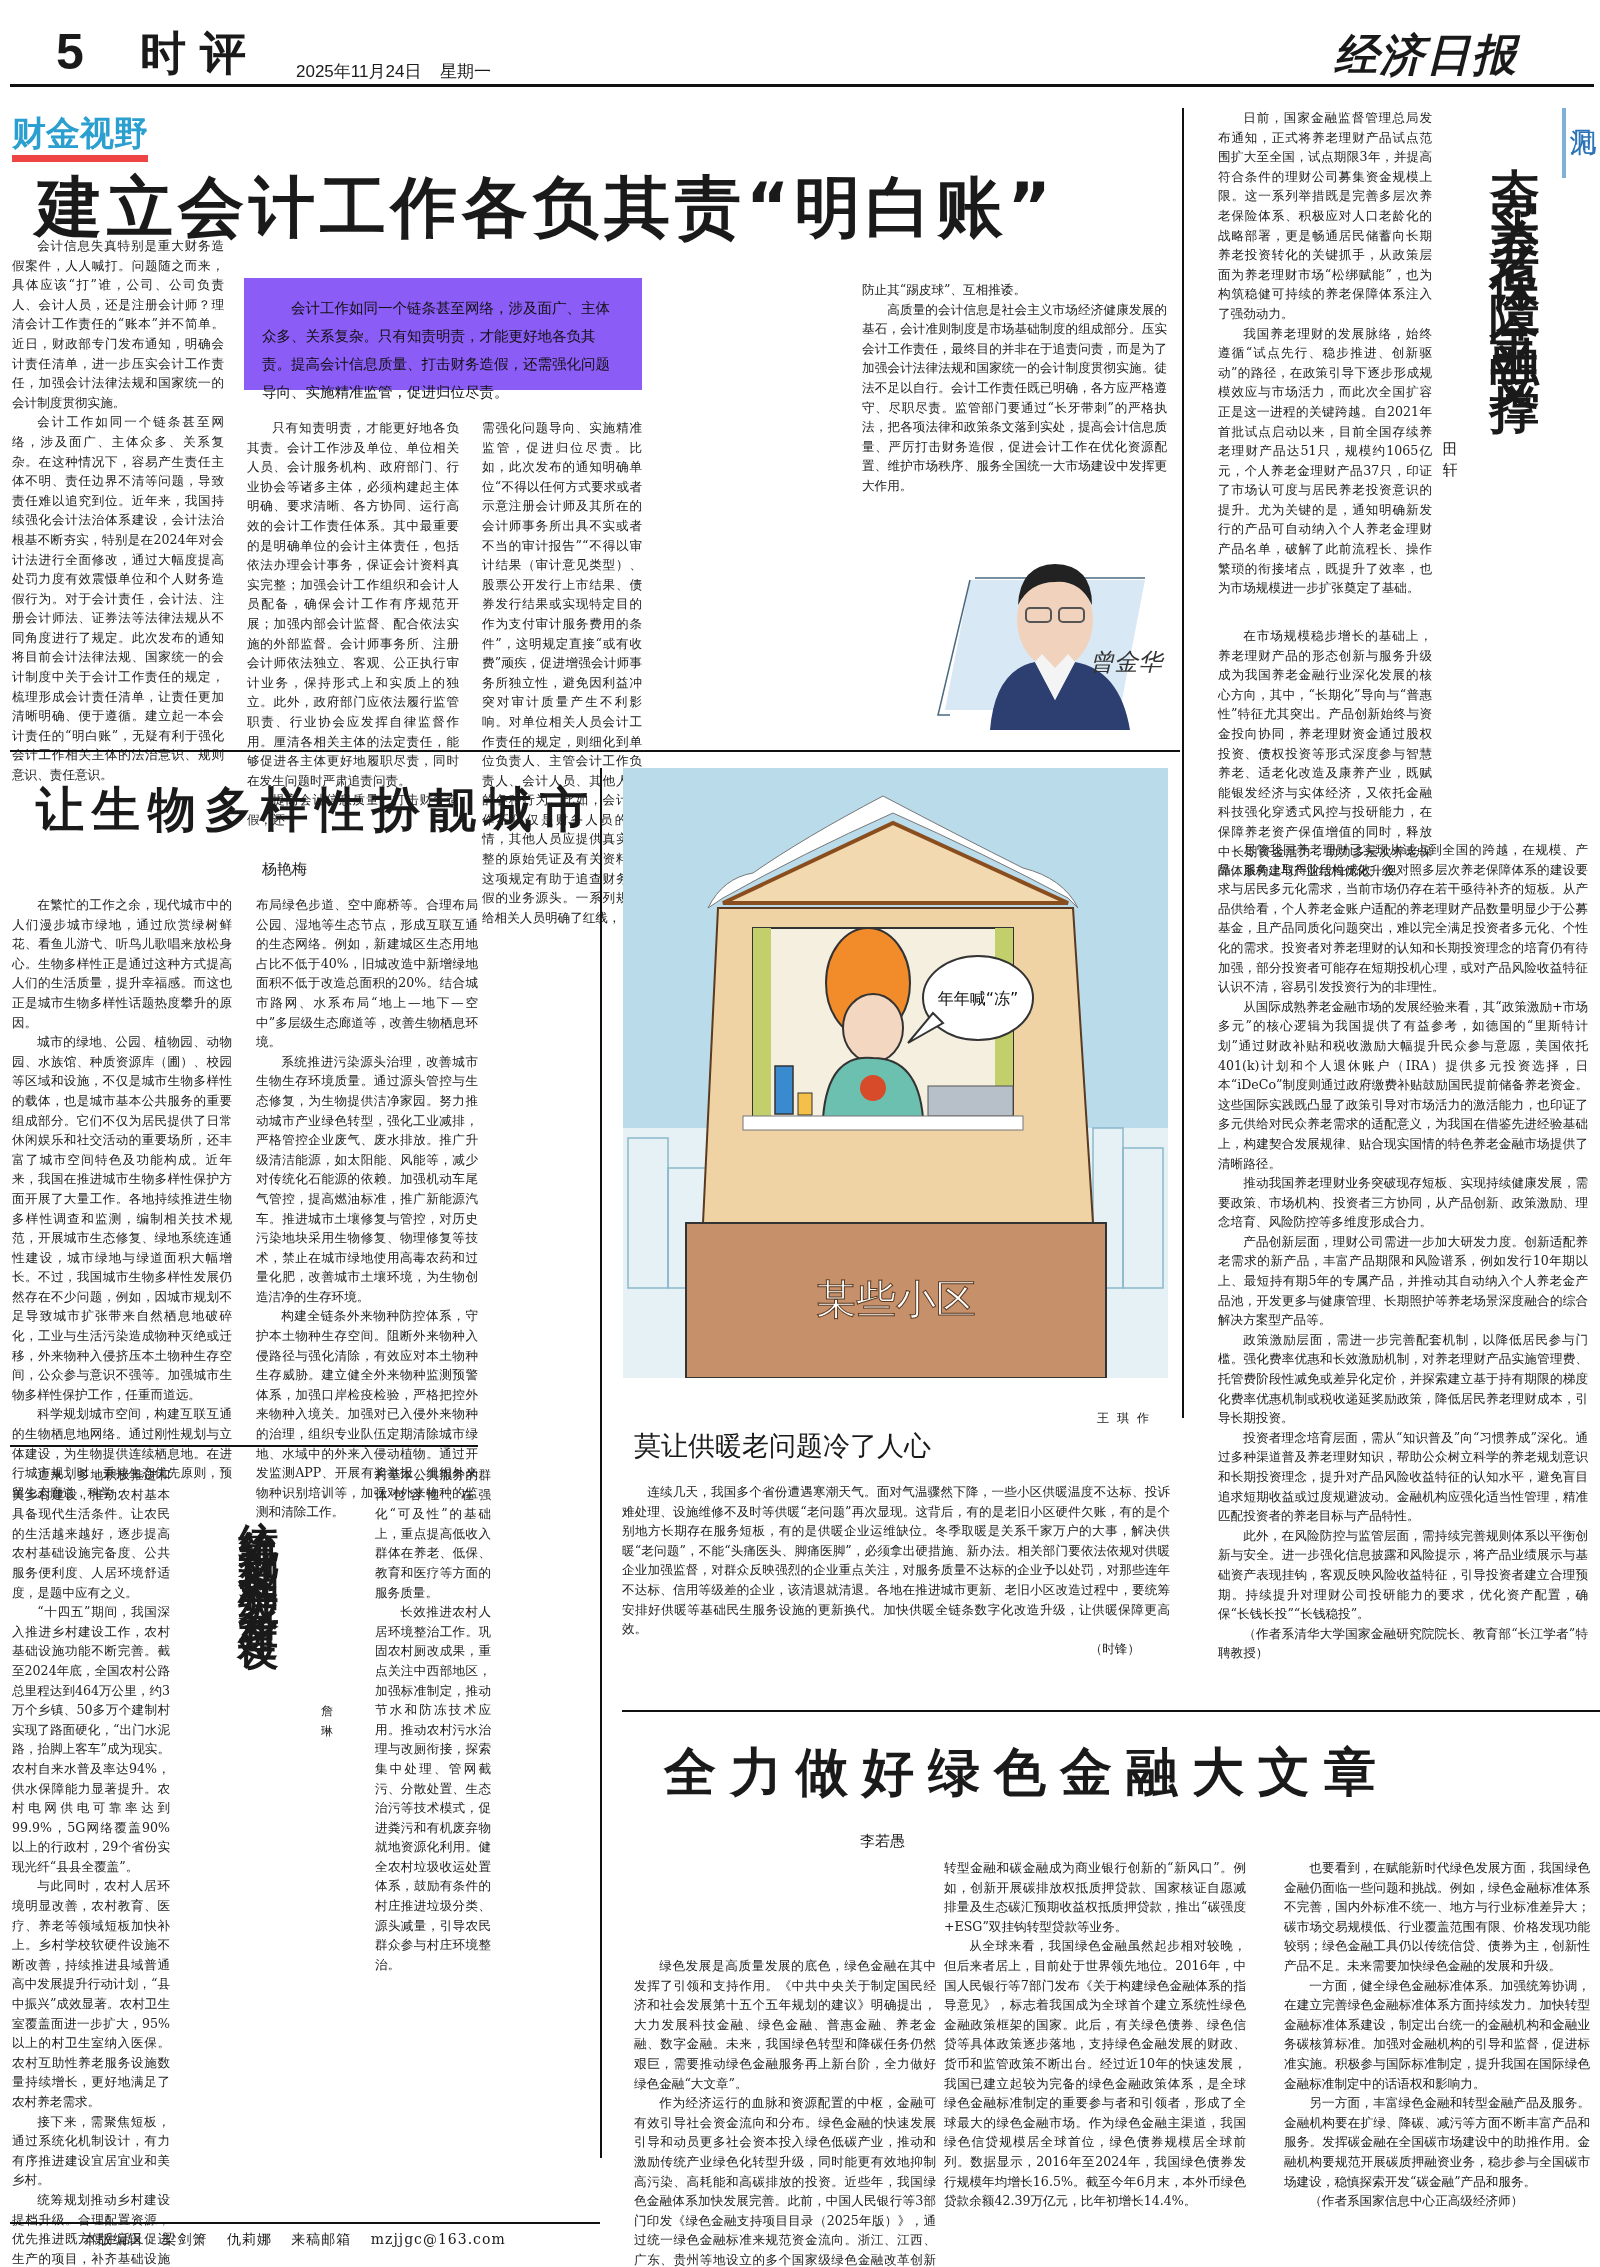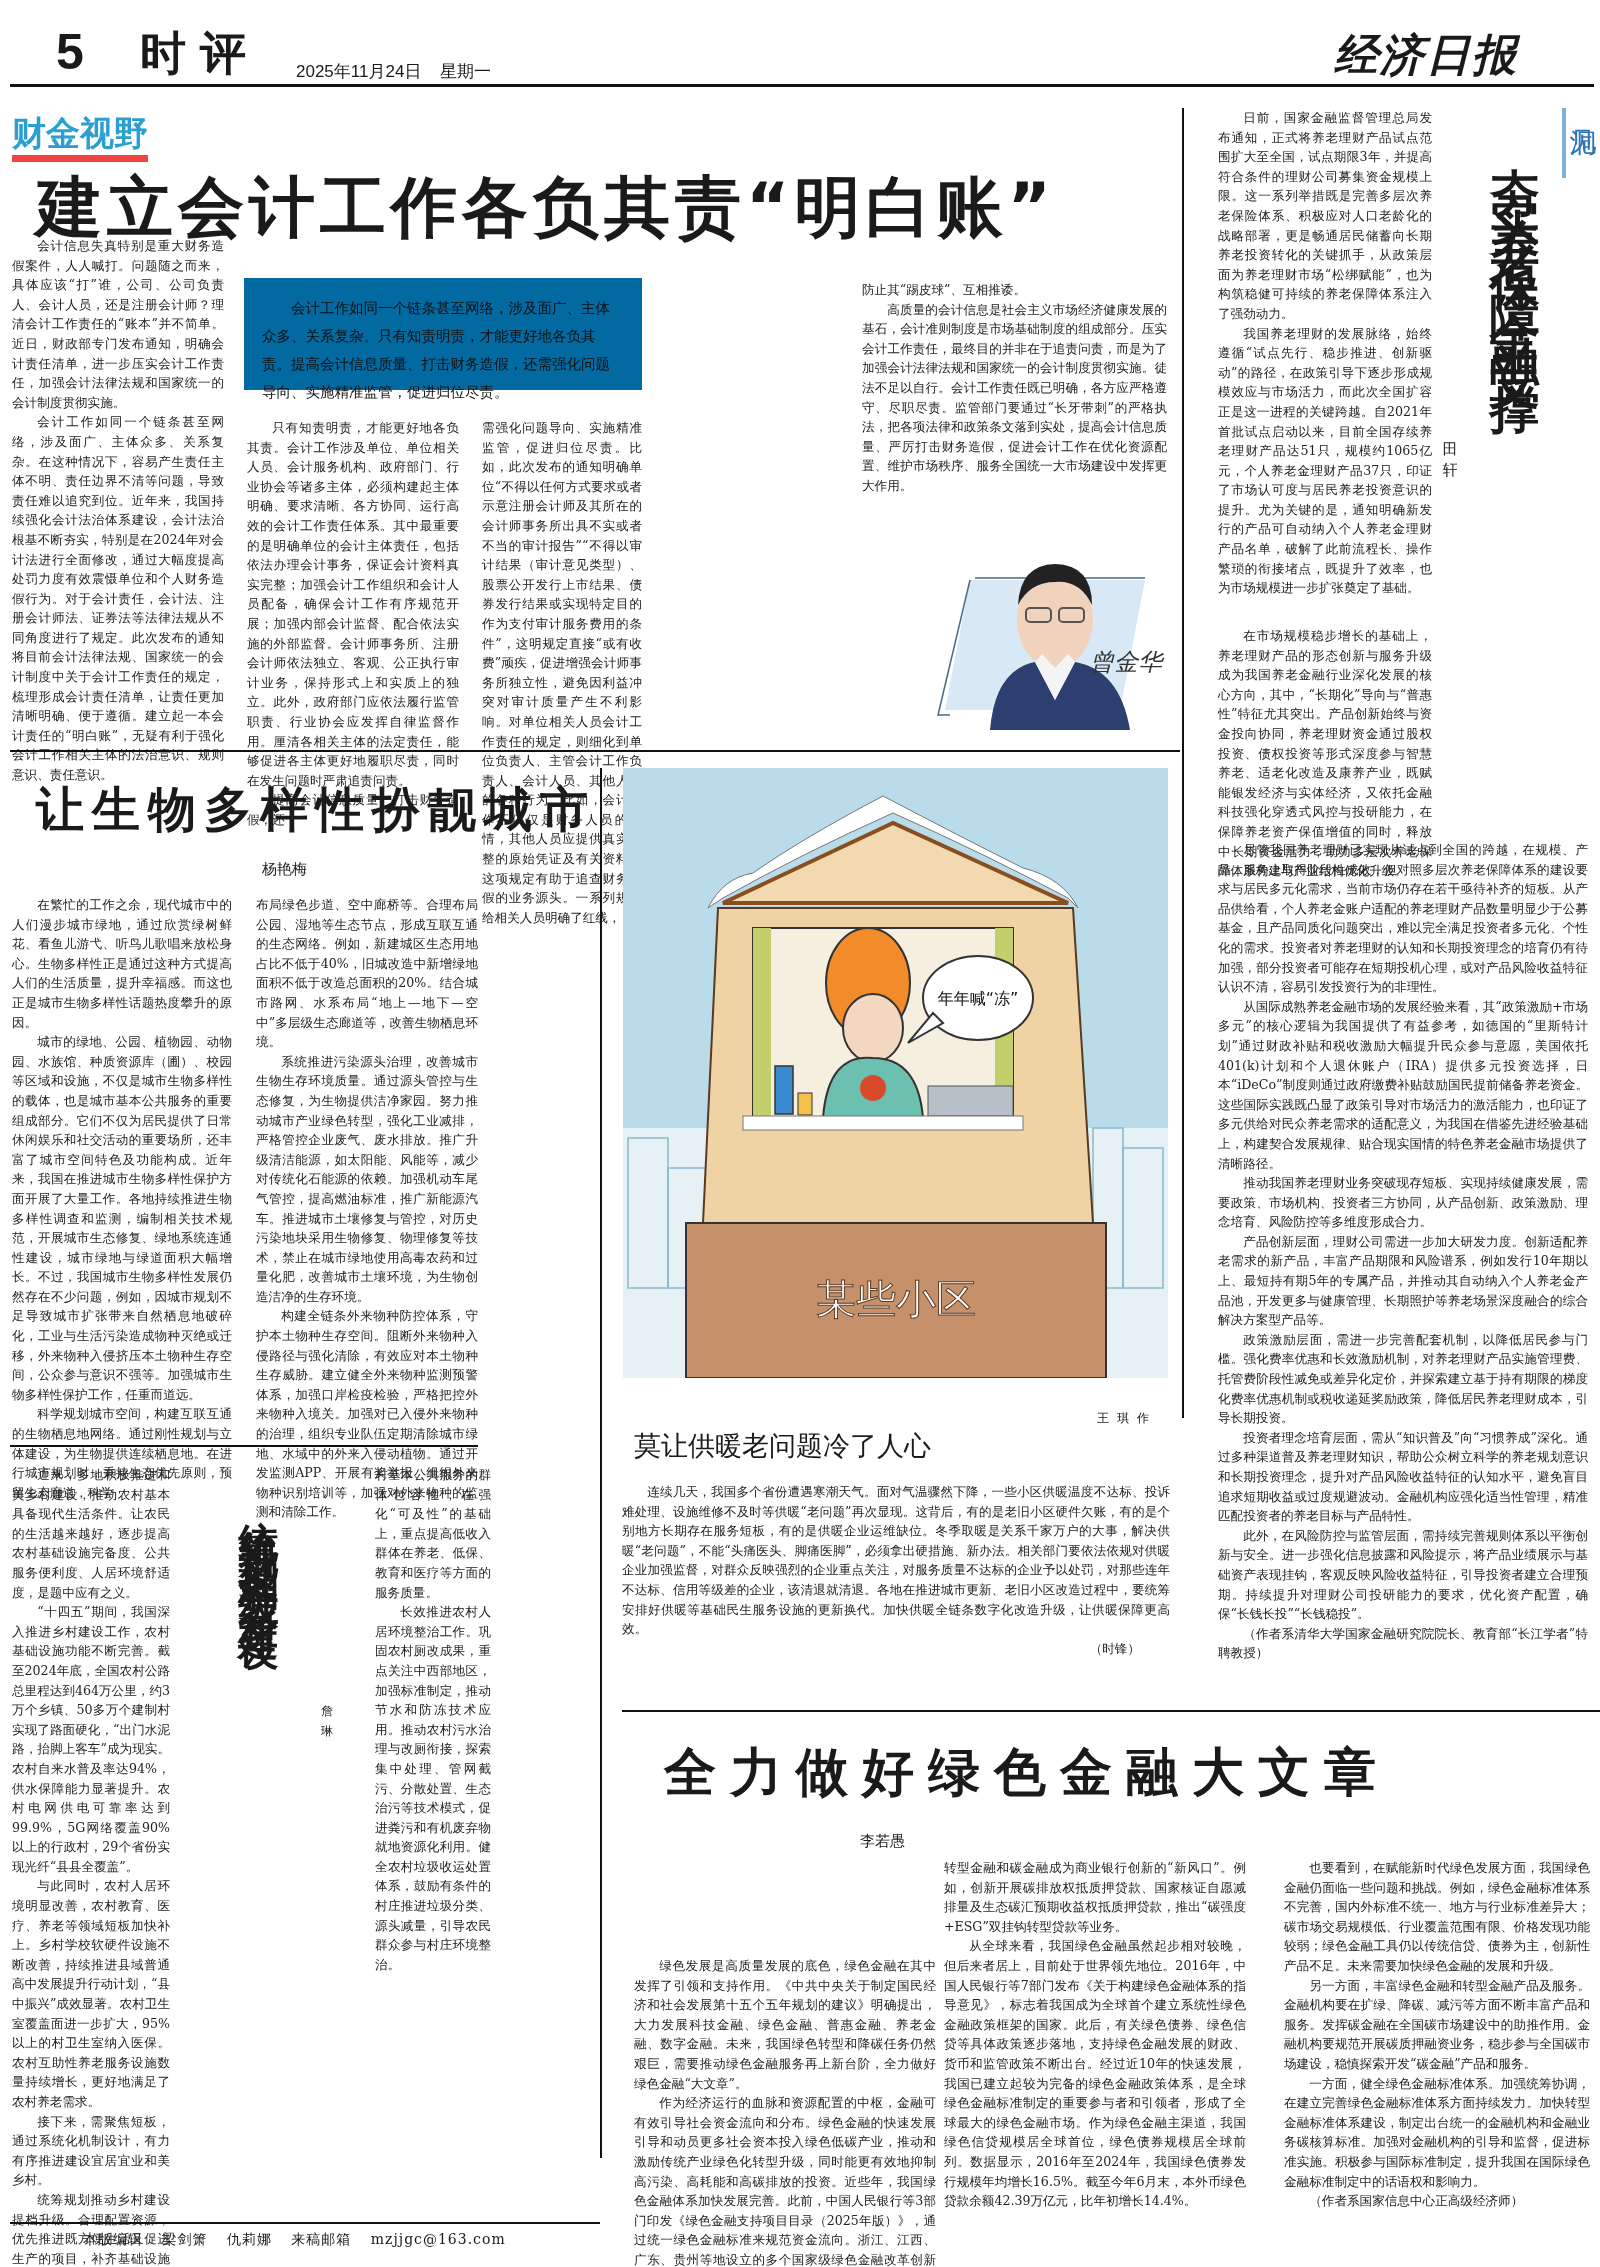--- a/index.html
+++ b/index.html
@@ -14,21 +14,21 @@
   
   .page-num { left: 56px; top: 22px; font-family: "Liberation Sans", sans-serif; font-weight: bold; font-size: 50px; line-height: 60px; }
   .section-name { left: 140px; top: 24px; font-family: "DejaVu Serif", serif; font-weight: bold; font-size: 46px; letter-spacing: 14px; line-height: 58px; }
   .date-line { left: 296px; top: 60px; font-family: "Liberation Sans", sans-serif; font-size: 17px; }
   .logo { right: 82px; top: 26px; font-family: "DejaVu Serif", serif; font-style: italic; font-weight: bold; font-size: 44px; letter-spacing: 2px; }
 
   .column-tag { left: 12px; top: 113px; font-family: "DejaVu Serif", serif; font-weight: bold; font-size: 34px; color: #2b9fd0; border-bottom: 7px solid #ef4444; padding-bottom: 2px; line-height: 40px; }
 
   .headline-1 { left: 36px; top: 168px; font-family: "DejaVu Sans", sans-serif; font-weight: bold; font-size: 66px; letter-spacing: 5px; line-height: 80px; }
 
-  .pullquote { left: 244px; top: 278px; width: 398px; height: 112px; background: #0369a1; font-family: "DejaVu Sans", sans-serif; font-size: 14.5px; line-height: 28px; padding: 16px 18px 10px 18px; color: #111; }
+  .pullquote { left: 244px; top: 278px; width: 398px; height: 112px; background: #8b5cf6; font-family: "DejaVu Sans", sans-serif; font-size: 14.5px; line-height: 28px; padding: 16px 18px 10px 18px; color: #111; }
   .pullquote p { text-indent: 2em; }
 
   .portrait { left: 930px; top: 550px; width: 250px; height: 190px; }
 
   .vertical-title { writing-mode: vertical-rl; font-family: "DejaVu Sans", sans-serif; font-weight: bold; letter-spacing: 18px; }
   .tag-vertical { writing-mode: vertical-rl; font-family: "DejaVu Sans", sans-serif; color: #2b74b8; font-size: 27px; border-left: 4px solid #7fb0d8; padding-left: 2px; line-height: 30px; }
   .byline-vertical { writing-mode: vertical-rl; font-family: "DejaVu Serif", serif; font-size: 15px; letter-spacing: 20px; }
 
   .headline-2 { left: 36px; top: 778px; font-family: "DejaVu Serif", serif; font-weight: bold; font-size: 48px; letter-spacing: 8px; }
   .byline-center { font-family: Liberation Serif, serif; font-size: 15px; text-align: center; }
@@ -199,22 +199,22 @@
 <div class="abs body-text" style="left:622px;top:1956px;width:302px;margin-left:12px;">
   <p>绿色发展是高质量发展的底色，绿色金融在其中发挥了引领和支持作用。《中共中央关于制定国民经济和社会发展第十五个五年规划的建议》明确提出，大力发展科技金融、绿色金融、普惠金融、养老金融、数字金融。未来，我国绿色转型和降碳任务仍然艰巨，需要推动绿色金融服务再上新台阶，全力做好绿色金融“大文章”。</p>
   <p>作为经济运行的血脉和资源配置的中枢，金融可有效引导社会资金流向和分布。绿色金融的快速发展引导和动员更多社会资本投入绿色低碳产业，推动和激励传统产业绿色化转型升级，同时能更有效地抑制高污染、高耗能和高碳排放的投资。近些年，我国绿色金融体系加快发展完善。此前，中国人民银行等3部门印发《绿色金融支持项目目录（2025年版）》，通过统一绿色金融标准来规范资金流向。浙江、江西、广东、贵州等地设立的多个国家级绿色金融改革创新试验区持续进行创新探索。此外，商业银行在加力发放绿色贷款的同时，还积极进行金融创新，持续拓展绿色基金、绿色租赁、绿色理财等多元化绿色投融资产品。2020年“双碳”目标提出后，</p>
 </div>
 <div class="abs body-text" style="left:944px;top:1858px;width:302px;">
   <p style="text-indent:0">转型金融和碳金融成为商业银行创新的“新风口”。例如，创新开展碳排放权抵质押贷款、国家核证自愿减排量及生态碳汇预期收益权抵质押贷款，推出“碳强度+ESG”双挂钩转型贷款等业务。</p>
   <p>从全球来看，我国绿色金融虽然起步相对较晚，但后来者居上，目前处于世界领先地位。2016年，中国人民银行等7部门发布《关于构建绿色金融体系的指导意见》，标志着我国成为全球首个建立系统性绿色金融政策框架的国家。此后，有关绿色债券、绿色信贷等具体政策逐步落地，支持绿色金融发展的财政、货币和监管政策不断出台。经过近10年的快速发展，我国已建立起较为完备的绿色金融政策体系，是全球绿色金融标准制定的重要参与者和引领者，形成了全球最大的绿色金融市场。作为绿色金融主渠道，我国绿色信贷规模居全球首位，绿色债券规模居全球前列。数据显示，2016年至2024年，我国绿色债券发行规模年均增长16.5%。截至今年6月末，本外币绿色贷款余额42.39万亿元，比年初增长14.4%。</p>
 </div>
 <div class="abs body-text" style="left:1284px;top:1858px;width:306px;">
   <p>也要看到，在赋能新时代绿色发展方面，我国绿色金融仍面临一些问题和挑战。例如，绿色金融标准体系不完善，国内外标准不统一、地方与行业标准差异大；碳市场交易规模低、行业覆盖范围有限、价格发现功能较弱；绿色金融工具仍以传统信贷、债券为主，创新性产品不足。未来需要加快绿色金融的发展和升级。</p>
+  <p>一方面，健全绿色金融标准体系。加强统筹协调，在建立完善绿色金融标准体系方面持续发力。加快转型金融标准体系建设，制定出台统一的金融机构和金融业务碳核算标准。加强对金融机构的引导和监督，促进标准实施。积极参与国际标准制定，提升我国在国际绿色金融标准制定中的话语权和影响力。</p>
   <p>另一方面，丰富绿色金融和转型金融产品及服务。金融机构要在扩绿、降碳、减污等方面不断丰富产品和服务。发挥碳金融在全国碳市场建设中的助推作用。金融机构要规范开展碳质押融资业务，稳步参与全国碳市场建设，稳慎探索开发“碳金融”产品和服务。</p>
-  <p>一方面，健全绿色金融标准体系。加强统筹协调，在建立完善绿色金融标准体系方面持续发力。加快转型金融标准体系建设，制定出台统一的金融机构和金融业务碳核算标准。加强对金融机构的引导和监督，促进标准实施。积极参与国际标准制定，提升我国在国际绿色金融标准制定中的话语权和影响力。</p>
   <p>（作者系国家信息中心正高级经济师）</p>
 </div>
 
 <div class="hrule" style="left:10px;top:2222px;width:590px;height:2px;"></div>
 <div class="abs footer">
   <span>本版编辑</span>
   <span>梁剑箫</span>
   <span>仇莉娜</span>
   <span>来稿邮箱</span>
   <span>mzjjgc@163.com</span>

